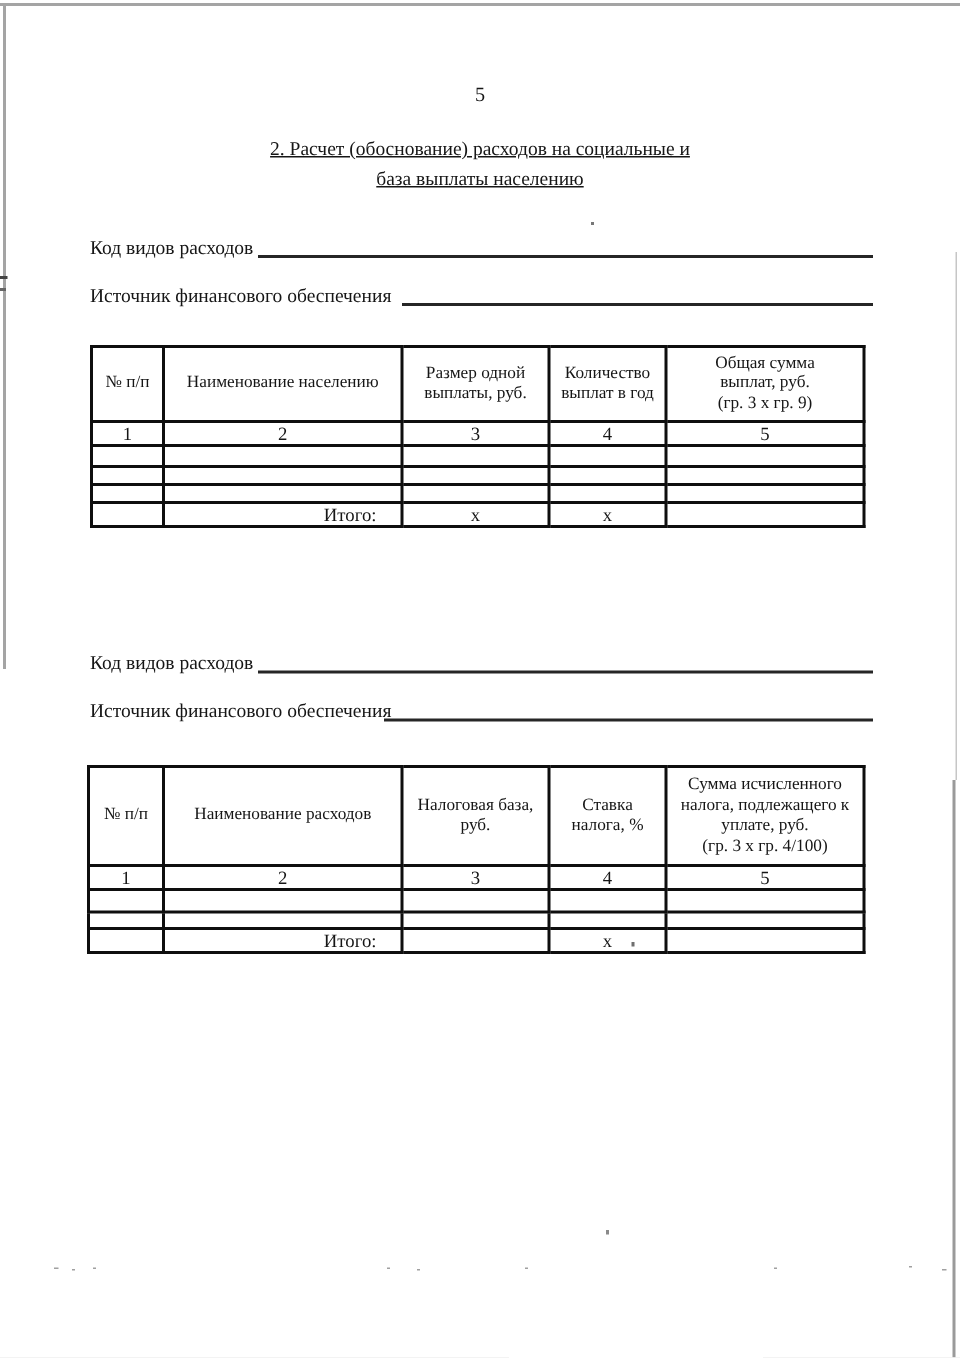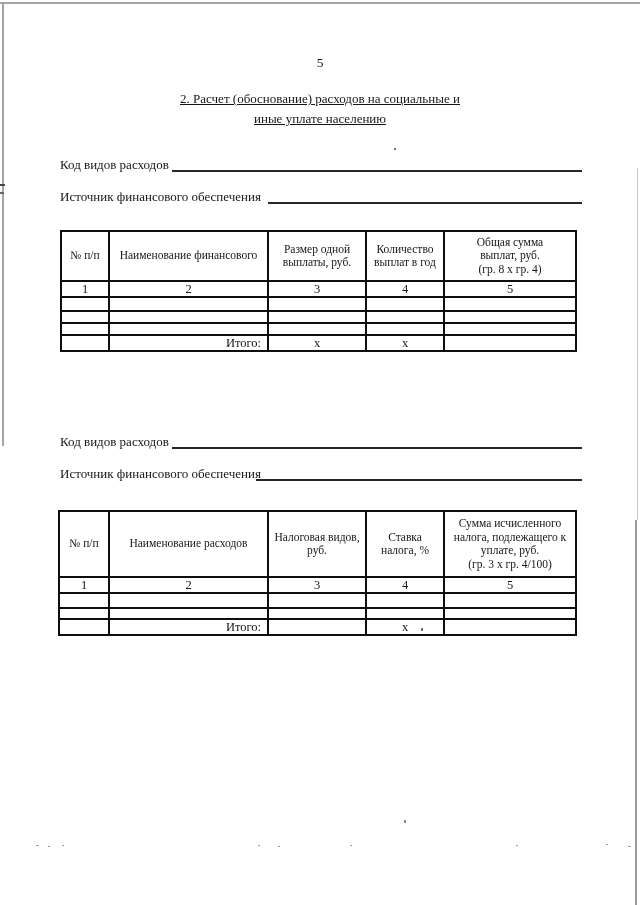--- a/index.html
+++ b/index.html
@@ -15,64 +15,64 @@
   .field-label{font-size:13px;line-height:15px;white-space:nowrap;}
   .uline{border-bottom:2px solid #262626;height:14px;}
   .grid{position:absolute;border-collapse:collapse;table-layout:fixed;}
   .grid th,.grid td{
     border:2px solid #0e0e0e;padding:0;margin:0;
     text-align:center;vertical-align:middle;font-weight:normal;
     overflow:hidden;
   }
   .grid th{font-size:11.5px;line-height:13.5px;white-space:pre-line;}
   .grid td{font-size:12.5px;line-height:14px;}
-  td.total-label-cell{text-align:right;padding-right:6px;}
+  td.total-label-cell{text-align:right;padding-right:16px;}
   
   .scanline{position:absolute;background:#a4a4a4;}
   .noise{position:absolute;background:#a0a0a0;}
 </style>
 </head>
 <body>
 
 <div class="page">
 
   <div class="scanline" style="left:0;top:2px;width:640px;height:2px;"></div>
   <div class="scanline" style="left:2px;top:2px;width:2px;height:444px;"></div>
   <div class="scanline" style="left:637px;top:168px;width:1px;height:352px;background:#c6c6c6;"></div>
   <div class="scanline" style="left:635px;top:520px;width:2px;height:385px;background:#9a9a9a;"></div>
 
   <div class="abs centered page-num" style="top:55px;">5</div>
 
   <div class="abs centered heading" style="top:91px;">2. Расчет (обоснование) расходов на социальные и</div>
-  <div class="abs centered heading" style="top:111px;">иные уплате населению</div>
+  <div class="abs centered heading" style="top:111px;">база выплаты населению</div>
 
   <div class="abs field-label" style="left:60px;top:157px;">Код видов расходов</div>
   <div class="abs uline" style="left:172px;top:156px;width:410px;"></div>
   <div class="abs field-label" style="left:60px;top:189px;">Источник финансового обеспечения</div>
   <div class="abs uline" style="left:268px;top:188px;width:314px;"></div>
 
   <table class="grid" style="left:60px;top:230px;width:515px;">
     <colgroup>
       <col style="width:48px">
         <col style="width:159px">
         <col style="width:98px">
         <col style="width:78px">
         <col style="width:132px">
     </colgroup>
     <tbody>
         <tr style="height:50px">
       <th>№ п/п</th>
-      <th>Наименование финансового</th>
+      <th>Наименование населению</th>
       <th>Размер одной
 выплаты, руб.</th>
       <th>Количество
 выплат в год</th>
       <th>Общая сумма
 выплат, руб.
-(гр. 8 х гр. 4)</th>
+(гр. 3 х гр. 9)</th>
     </tr>
     <tr style="height:15px">
       <td>1</td>
       <td>2</td>
       <td>3</td>
       <td>4</td>
       <td>5</td>
     </tr>
     <tr style="height:14px">
       <td></td>
@@ -116,21 +116,21 @@
       <col style="width:50px">
         <col style="width:159px">
         <col style="width:98px">
         <col style="width:78px">
         <col style="width:132px">
     </colgroup>
     <tbody>
         <tr style="height:66px">
       <th>№ п/п</th>
       <th>Наименование расходов</th>
-      <th>Налоговая видов,
+      <th>Налоговая база,
 руб.</th>
       <th>Ставка
 налога, %</th>
       <th>Сумма исчисленного
 налога, подлежащего к
 уплате, руб.
 (гр. 3 х гр. 4/100)</th>
     </tr>
     <tr style="height:13px">
       <td>1</td>

